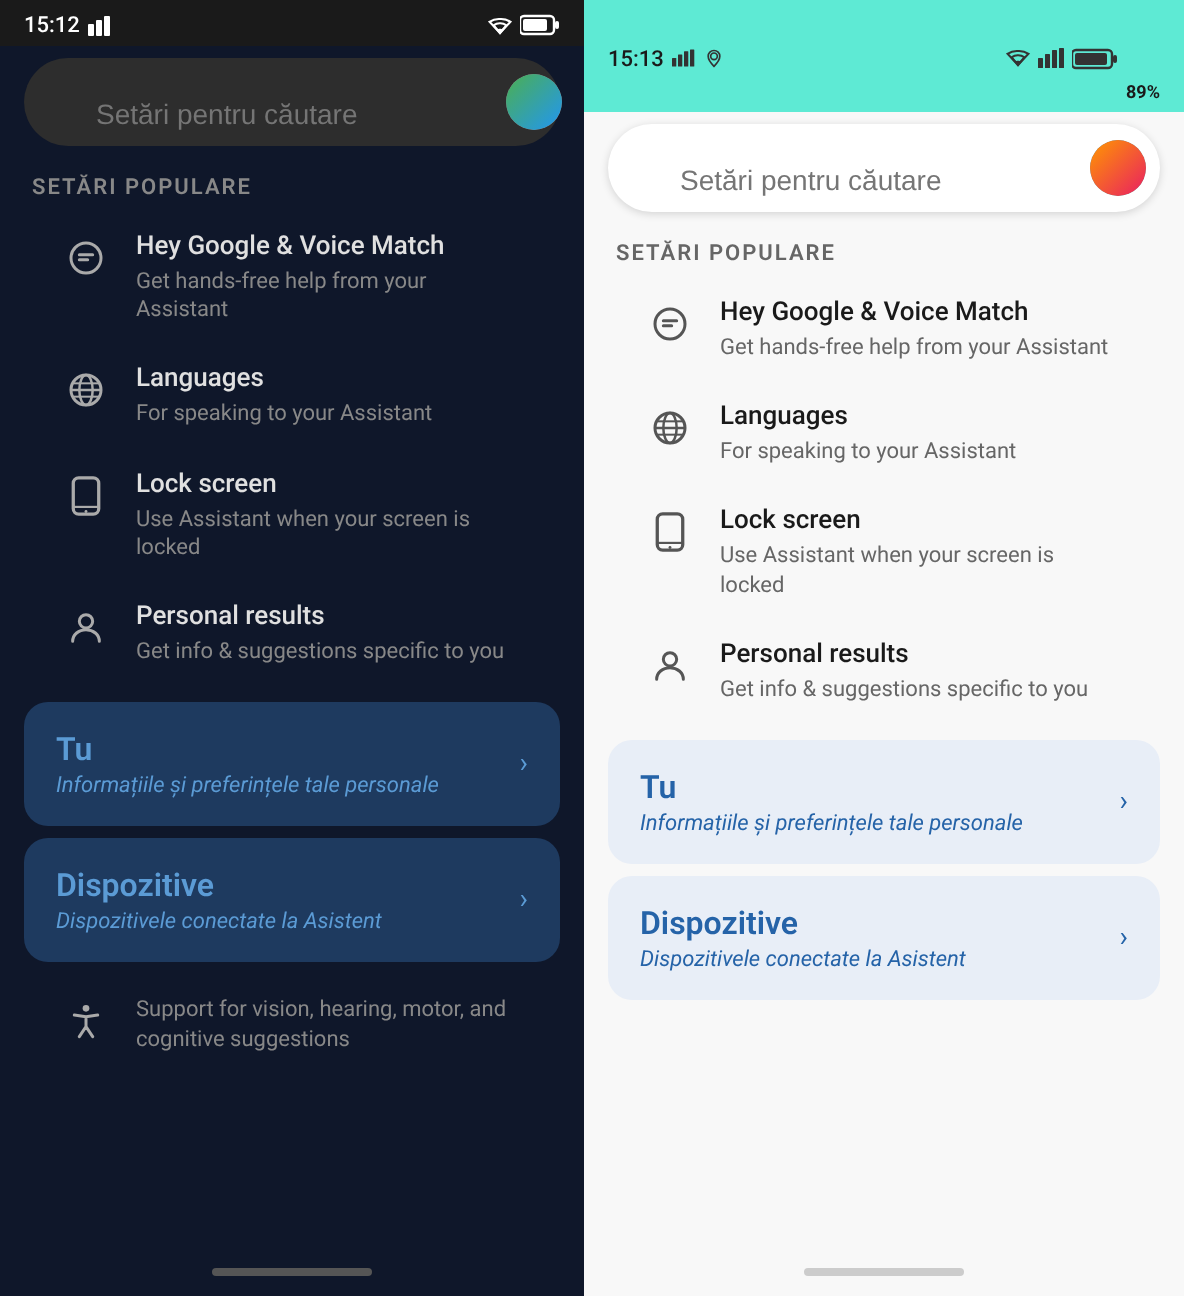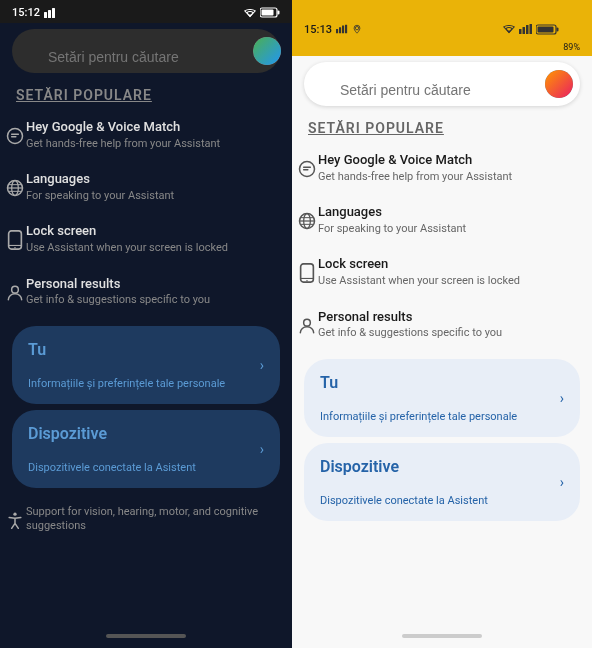--- a/index.html
+++ b/index.html
@@ -46,21 +46,21 @@
       display: flex;
       align-items: center;
       gap: 4px;
     }
     .status-bar-right {
       display: flex;
       align-items: center;
       gap: 3px;
     }
     .status-bar.dark { color: #fff; background: #1a1a1a; }
-    .status-bar.light { color: #1a1a1a; background: #eab308; text-align: center; }
+    .status-bar.light { color: #1a1a1a; background: #5eead4; text-align: center; }
 
     
     .search-bar {
       display: flex;
       align-items: flex-end;
       margin: 6px 12px 10px;
       border-radius: 24px;
       padding: 8px 12px;
       gap: 24px;
     }
@@ -93,34 +93,34 @@
     }
     .avatar-inner {
       width: 100%;
       height: 100%;
       background: linear-gradient(135deg, #4CAF50, #2196F3);
       border-radius: 50%;
     }
 
     
     .section-header {
-      font-size: 14px;
+      font-size: 11px;
       font-weight: 600;
       letter-spacing: 1px;
       padding: 4px 16px 6px;
-      text-decoration: underline;
     }
     .section-header.dark { color: #888; }
     .section-header.light { color: #666; }
 
     
     .settings-item {
       display: flex;
-      align-items: center;
-      padding: 10px 4px;
+      align-items: flex-start;
+      padding: 10px 32px;
+      gap: 14px;
       cursor: pointer;
     }
     .item-icon {
       width: 22px;
       height: 22px;
       flex-shrink: 0;
       margin-top: 2px;
       display: flex;
       align-items: center;
       justify-content: center;
@@ -137,40 +137,41 @@
       margin-top: 1px;
     }
     .dark .item-title { color: #e0e0e0; }
     .dark .item-subtitle { color: #888; }
     .light .item-title { color: #1a1a1a; }
     .light .item-subtitle { color: #666; }
 
     
     .card-item {
       margin: 6px 12px;
-      border-radius: 24px;
+      border-radius: 12px;
       padding: 14px 16px;
       display: flex;
       align-items: center;
       justify-content: space-between;
       cursor: pointer;
     }
     .card-item.dark-card {
       background: #1e3a5f;
     }
     .card-item.light-card {
       background: #e8eef7;
     }
     .card-title {
       font-size: 16px;
       font-weight: 600;
     }
     .card-subtitle {
       font-size: 11px;
-      margin-top: 18px;
+      margin-top: 2px;
+      font-style: italic;
     }
     .card-item.dark-card .card-title { color: #5b9bd5; }
     .card-item.dark-card .card-subtitle { color: #5b9bd5; }
     .card-item.light-card .card-title { color: #2563a8; }
     .card-item.light-card .card-subtitle { color: #2563a8; }
     .chevron { font-size: 14px; }
     .card-item.dark-card .chevron { color: #5b9bd5; }
     .card-item.light-card .chevron { color: #2563a8; }
 
     
@@ -359,21 +360,21 @@
         <rect x="3.5" y="3" width="2.5" height="7" fill="#333" rx="0.3"></rect>
         <rect x="7" y="1" width="2.5" height="9" fill="#333" rx="0.3"></rect>
         <rect x="10.5" y="0" width="2.5" height="10" fill="#333" rx="0.3"></rect>
       </svg>
 
       <svg width="24" height="11" viewBox="0 0 24 11">
         <rect x="0" y="1" width="20" height="9" rx="2" fill="none" stroke="#333" stroke-width="1.2"></rect>
         <rect x="20.5" y="3.5" width="2" height="4" rx="1" fill="#333"></rect>
         <rect x="1.5" y="2.5" width="16" height="6" rx="1" fill="#333"></rect>
       </svg>
-      <span style="font-size:9px;font-weight:400;margin-top:36px;">89%</span>
+      <span style="font-size:9px;font-weight:700;margin-top:36px;">89%</span>
     </div>
   </div>
 
   <div class="search-bar light">
     <svg width="16" height="16" viewBox="0 0 24 24">
       <circle cx="11" cy="11" r="7" fill="none" stroke="#888" stroke-width="2"></circle>
       <line x1="16.5" y1="16.5" x2="21" y2="21" stroke="#888" stroke-width="2" stroke-linecap="round"></line>
     </svg>
     <input type="text" readonly="" style="color: rgb(85, 85, 85);" placeholder="Setări pentru căutare">
     <div class="avatar">

